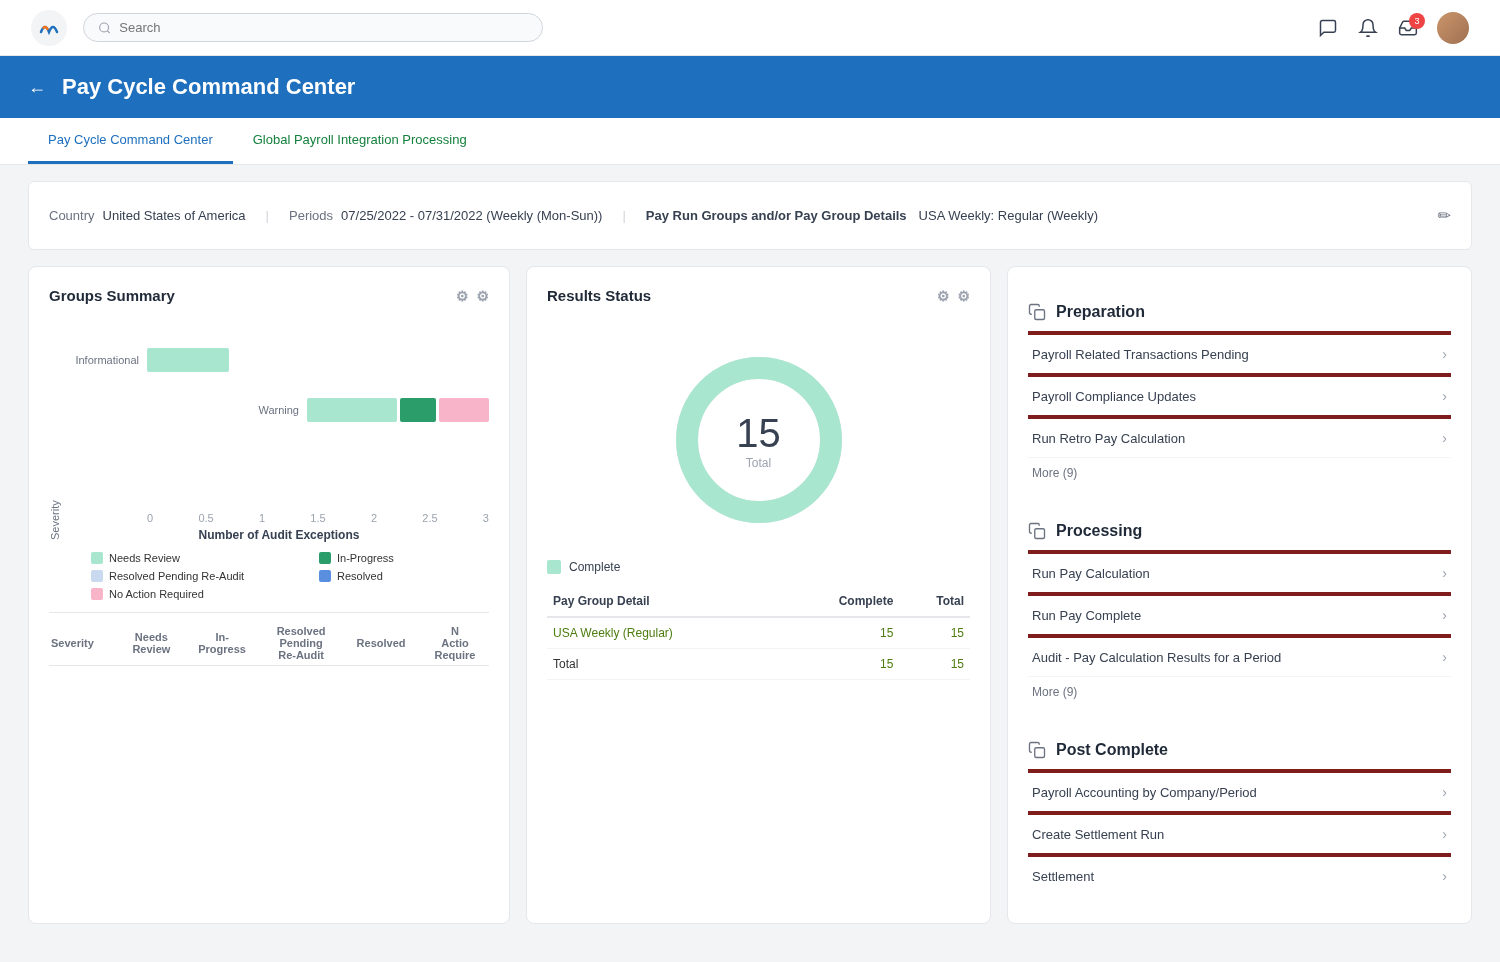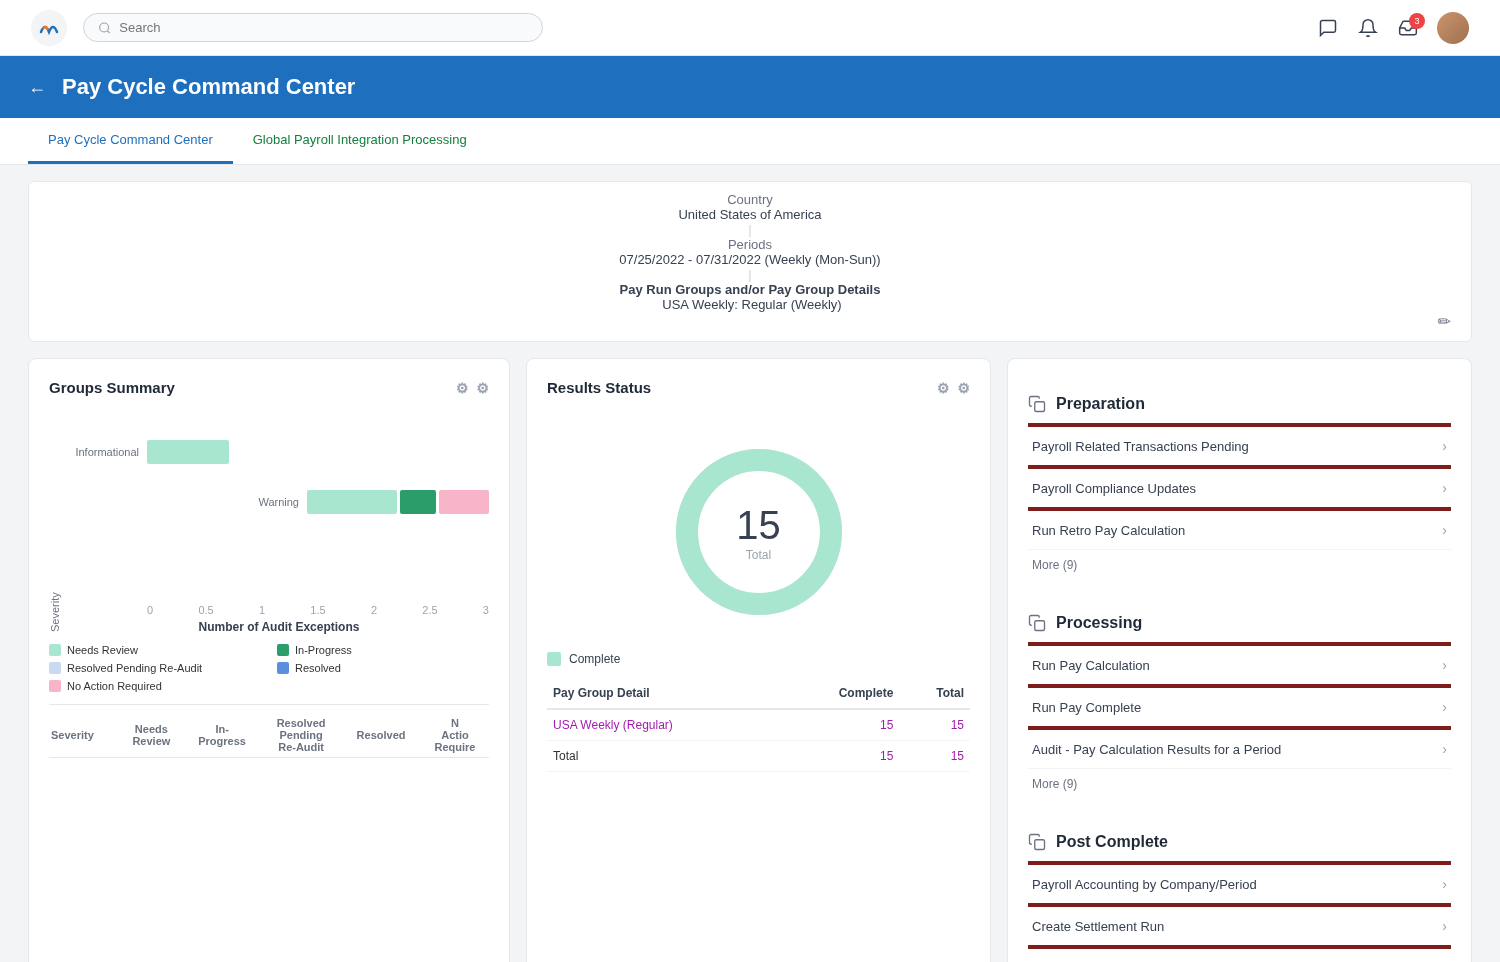--- a/index.html
+++ b/index.html
@@ -65,24 +65,23 @@
       border-bottom: 3px solid #1e6fbd;
       font-weight: 500;
     }
 
     
     .filter-bar {
       background: #fff;
       margin: 16px 28px;
       border-radius: 6px;
       border: 1px solid #e5e7eb;
-      padding: 10px 20px;
-      display: flex; align-items: center; gap: 0;
+      padding: 24px 20px;
+      display: flex; align-items: center; gap: 8px;
       font-size: 13px;
-      flex-direction: column;
     }
     .filter-label { color: #6b7280; font-weight: 500; }
     .filter-value { color: #374151; }
     .edit-icon { margin-left: auto; color: #6b7280; cursor: pointer; font-size: 16px; }
 
     
     .main-grid {
       display: grid;
       grid-template-columns: 1fr 1fr 1fr;
       gap: 16px;
@@ -137,21 +136,21 @@
     .seg-resolved { background: #5a8fe0; }
     .seg-no-action { background: #f8b4c8; }
     .legend {
       display: grid;
       grid-template-columns: 1fr 1fr;
       gap: 6px 16px;
       margin-top: 12px;
       font-size: 11px;
     }
     .legend-item {
-      display: flex; align-items: center; gap: 6px;
+      display: flex; align-items: center; gap: 6px; margin-left: 42px;
     }
     .legend-dot {
       width: 12px; height: 12px; border-radius: 2px; flex-shrink: 0;
     }
 
     
     .audit-table {
       margin-top: 12px;
       border-top: 1px solid #e5e7eb;
       padding-top: 8px;
@@ -184,21 +183,21 @@
       font-size: 12px; color: #374151;
       margin-bottom: 12px;
     }
     .status-dot { width: 14px; height: 14px; background: #a8e6cf; border-radius: 2px; }
 
     .status-table { width: 100%; border-collapse: collapse; font-size: 12px; }
     .status-table th { color: #374151; font-weight: 600; padding: 8px 6px; border-bottom: 2px solid #e5e7eb; text-align: right; }
     .status-table th:first-child { text-align: left; }
     .status-table td { padding: 8px 6px; border-bottom: 1px solid #f3f4f6; text-align: right; }
     .status-table td:first-child { text-align: left; }
-    .status-table .link { color: #a21caf; cursor: pointer; }
+    .status-table .link { color: #4d7c0f; cursor: pointer; }
 
     
     .right-panel {
       display: flex; flex-direction: column; gap: 10px;
     }
     .panel-section { margin-bottom: 8px; }
     .section-header {
       display: flex; align-items: center; gap: 10px;
       font-size: 16px; font-weight: 600; color: #1f2937;
       padding: 16px 0 10px;

